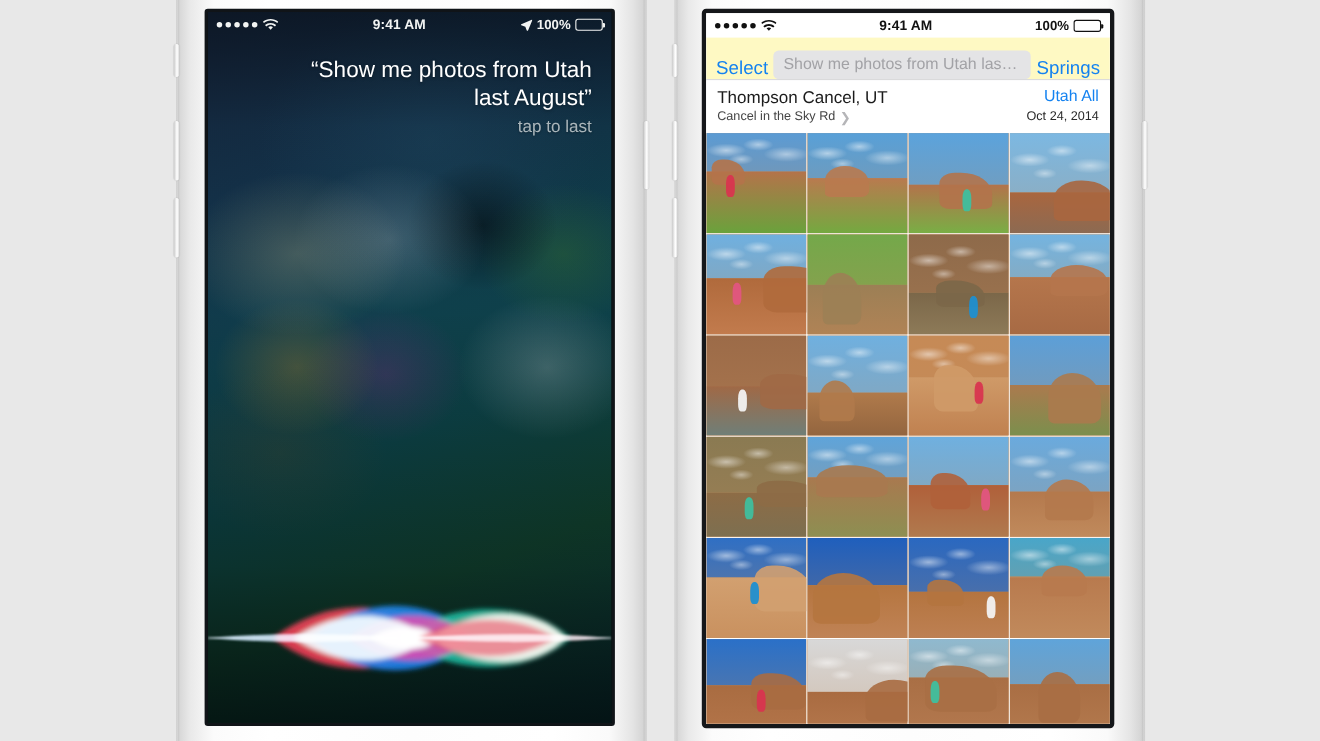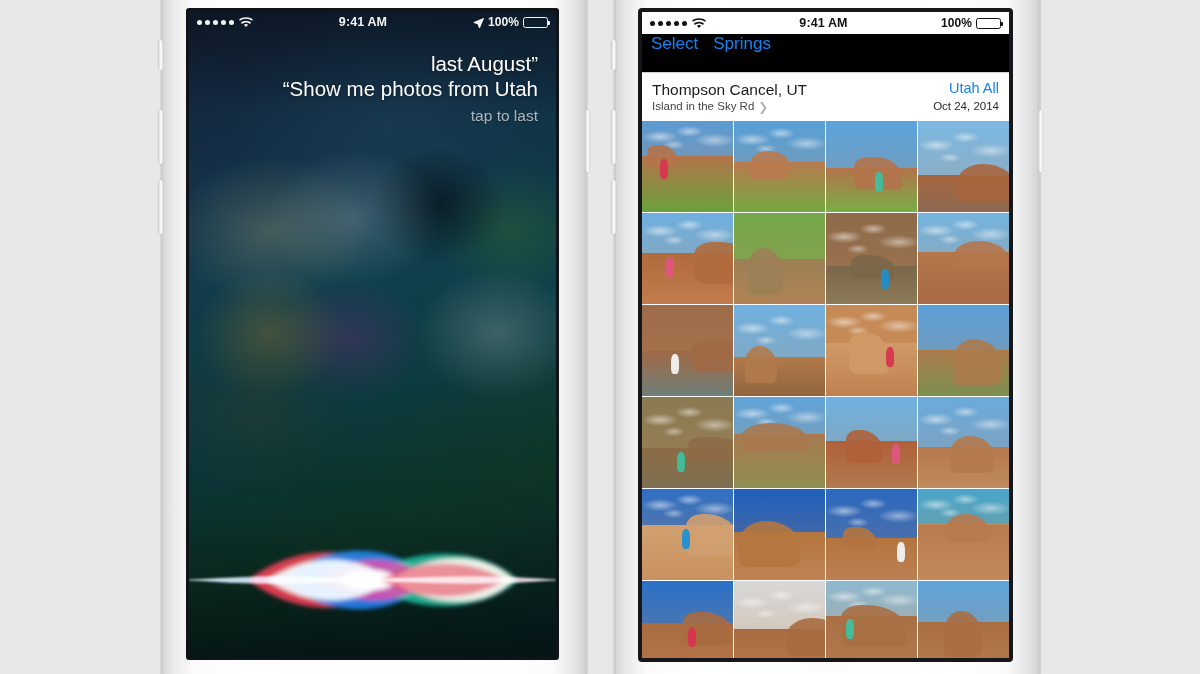--- a/index.html
+++ b/index.html
@@ -161,24 +161,24 @@
   
   .photos-root {
     position: absolute; inset: 0;
     background: #ffffff;
     display: flex; flex-direction: column;
   }
   .statusbar-dark-bg { background: #fff; }
 
   .search-row {
     height: 38px;
-    display: flex; align-items: flex-start;
+    display: flex; align-items: flex-end;
     padding: 0 9px;
-    gap: 15px;
-    background: #000000;
+    gap: 5px;
+    background: #fef9c3;
   }
   .link-blue {
     color: #1482f0;
     font-size: 17px;
     white-space: nowrap;
   }
   .search-field {
     flex: 1;
     height: 26px;
     background: #e4e4e6;
@@ -292,22 +292,22 @@
           <svg viewBox="0 0 12 12" width="11" height="11" fill="currentColor">
             <path d="M11.4 1.1 1.0 5.4c-.5.2-.5.9.0 1.1l4.0 1.5 1.5 4.0c.2.5.9.5 1.1 0l4.3-10.4c.2-.4-.2-.7-.5-.5z"></path>
           </svg>
         </span>
         <span>100%</span>
         <span class="batt"><span class="fill"></span></span>
       </div>
     </div>
 
     <div class="siri-text">
+      <div>“Show me photos from Utah</div>
       <div>last August”</div>
-      <div>“Show me photos from Utah</div>
     </div>
     <div class="siri-hint">tap to last</div>
 
     <div class="wave-wrap">
       <svg viewBox="0 0 373 110" preserveAspectRatio="none">
         <defs>
           <filter id="sglow" x="-30%" y="-60%" width="160%" height="220%">
             <feGaussianBlur stdDeviation="2.2"></feGaussianBlur>
           </filter>
           <filter id="sglow2" x="-30%" y="-60%" width="160%" height="220%">
@@ -371,29 +371,32 @@
         </div>
         <div class="sb-mid">9:41 AM</div>
         <div class="sb-right">
           <span>100%</span>
           <span class="batt"><span class="fill"></span></span>
         </div>
       </div>
 
       <div class="search-row">
         <span class="link-blue">Select</span>
+        <div class="search-field">
+          <span>Show me photos from Utah last…</span>
+        </div>
         <span class="link-blue">Springs</span>
       </div>
 
       <div class="hairline"></div>
 
       <div class="loc-header">
         <div class="loc-title">Thompson Cancel, UT</div>
         <div class="loc-sub">
-          <span>Island in the Sky Rd</span>
+          <span>Cancel in the Sky Rd</span>
           <span class="chev">❯</span>
         </div>
         <span class="show-all">Utah All</span>
         <span class="loc-date">Oct 24, 2014</span>
       </div>
 
       <div class="grid" id="photo-grid">
           <div class="cell" title="Girl riding a pinto horse on green meadow">
             <div class="sky" style="height: 38%; background: linear-gradient(rgb(91, 155, 212), rgba(91, 155, 212, 0.8));"></div>
             <div class="clouds" style="height: 38%; opacity: 0.55;"></div>

